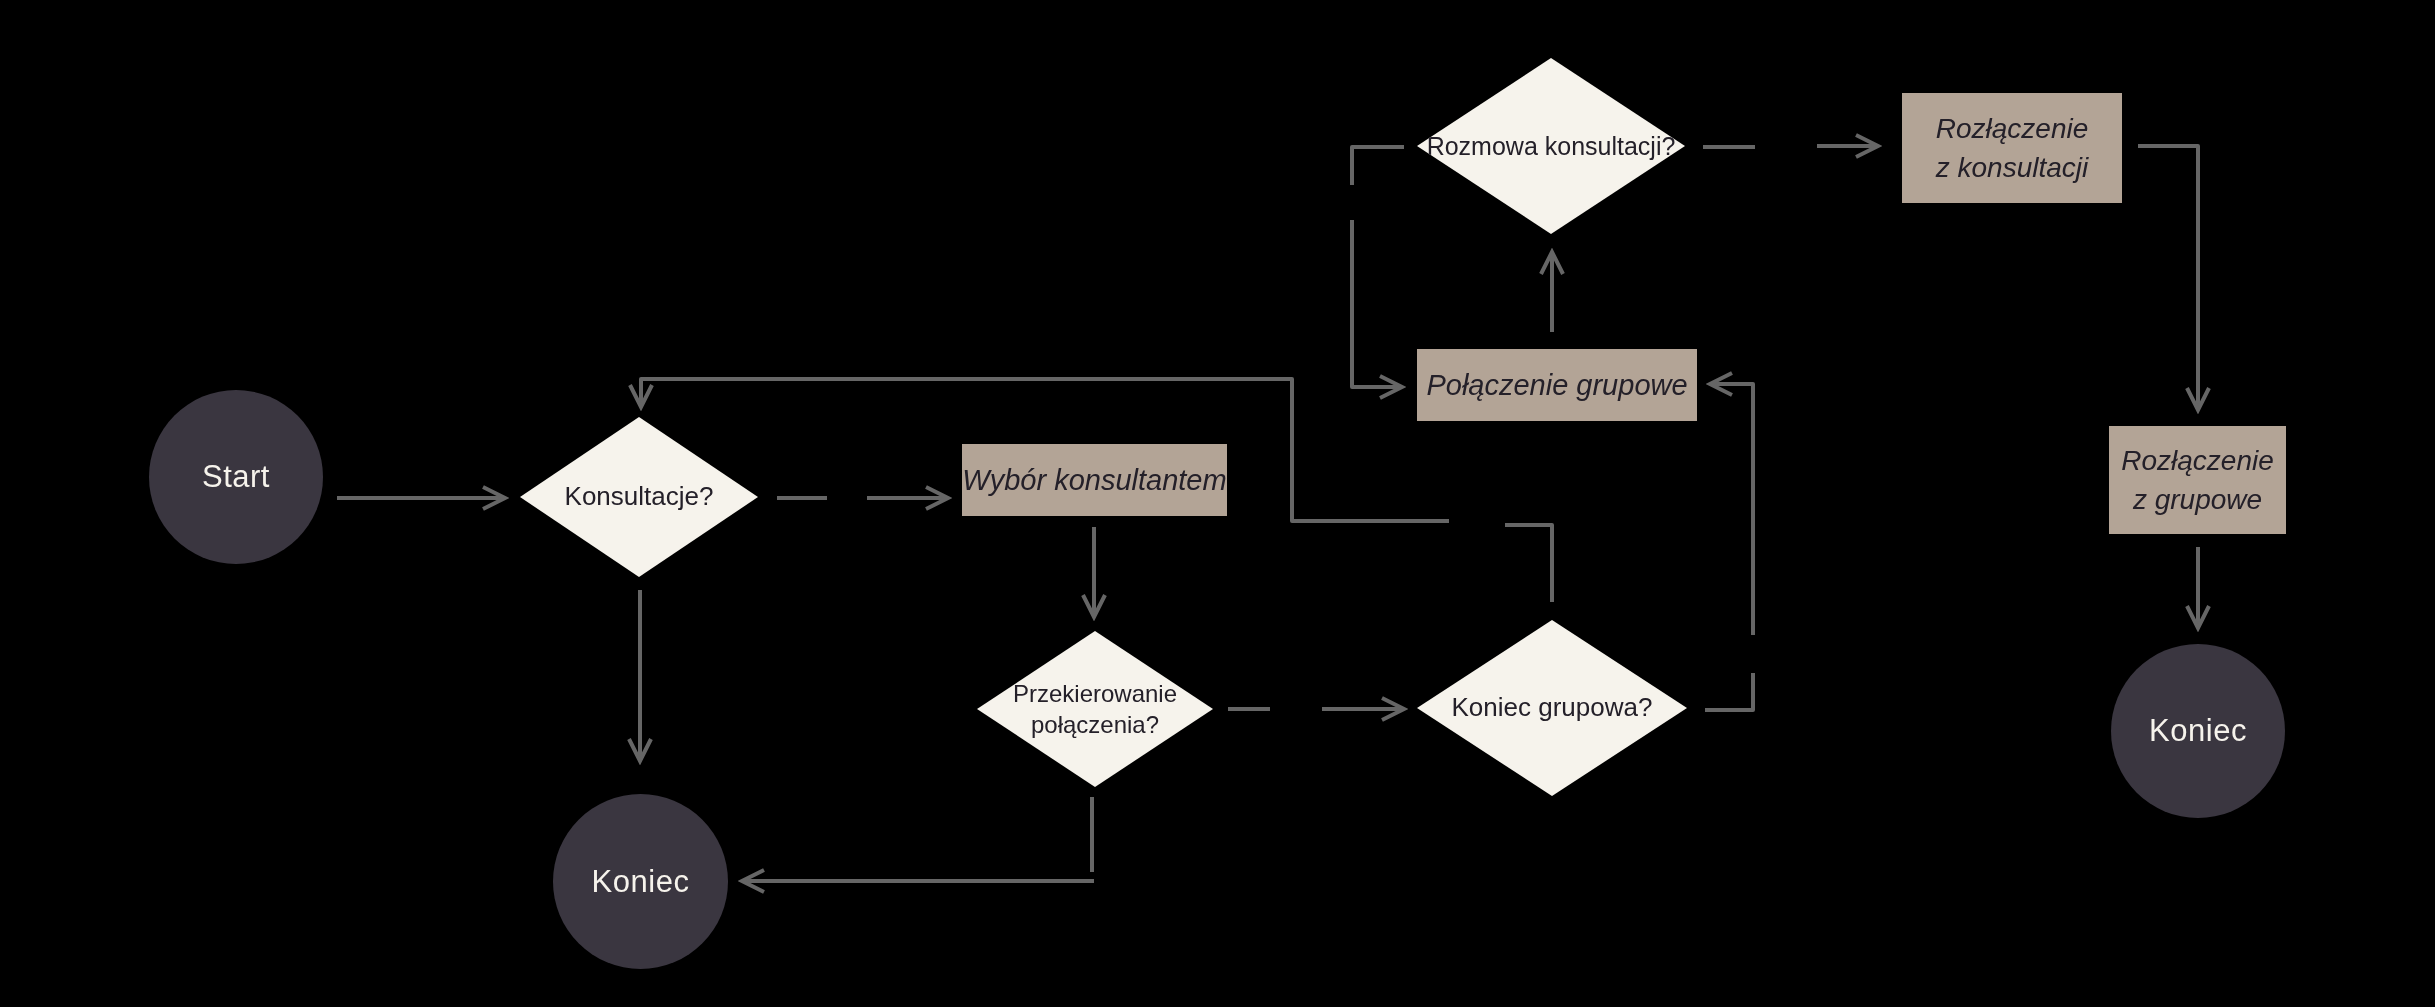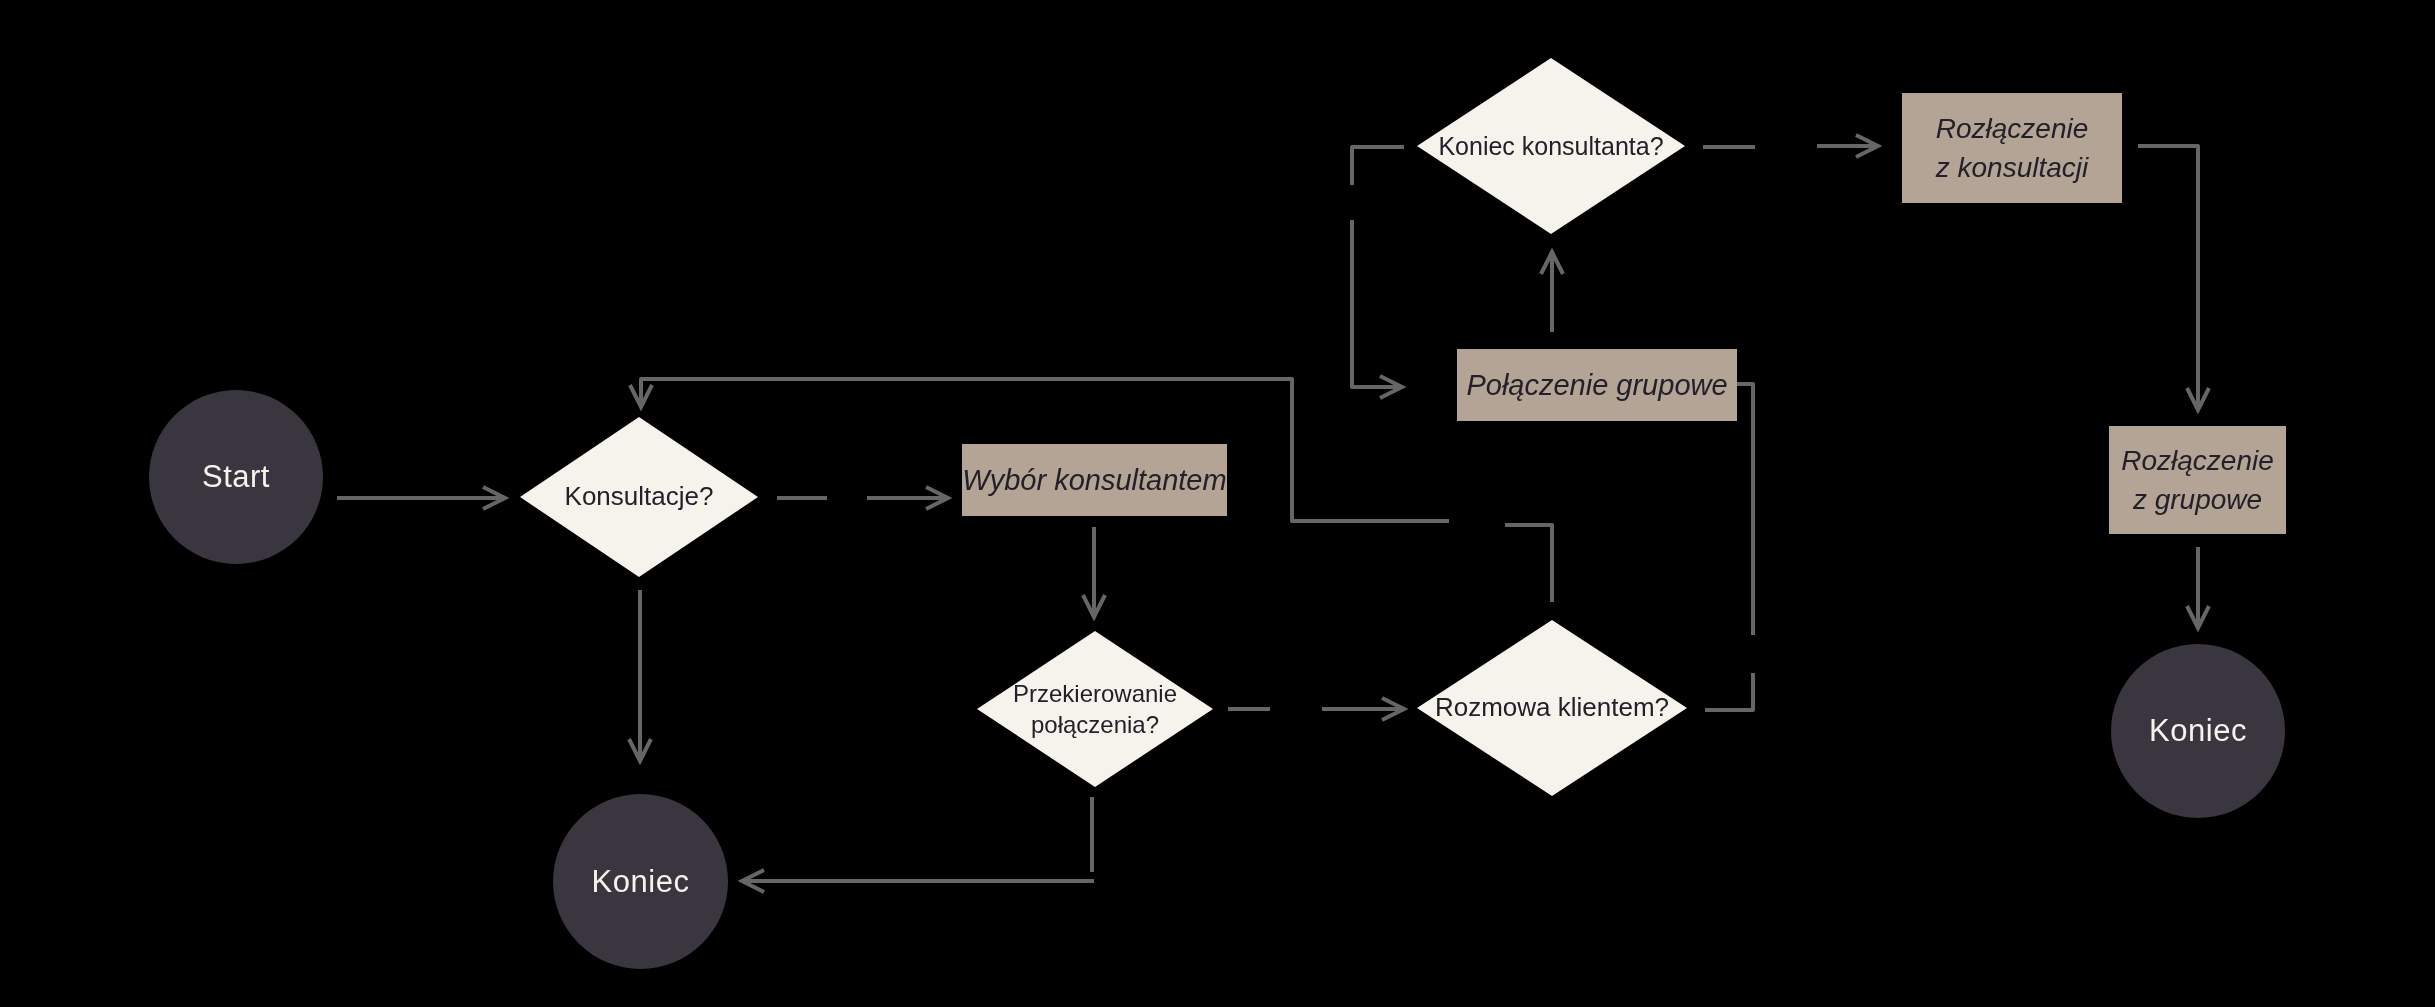--- a/index.html
+++ b/index.html
@@ -25,21 +25,21 @@
     font-size:29px;line-height:1.4;font-style:italic;
   }
   .lbl{display:block;}
   
   #n-start{left:149px;top:390px;width:174px;height:174px;}
   #n-konsultacje{left:520px;top:417px;width:238px;height:160px;}
   #n-wybor{left:962px;top:444px;width:265px;height:72px;}
   #n-przekierowanie{left:977px;top:631px;width:236px;height:156px;font-size:24px;}
   #n-koniec-lewy{left:553px;top:794px;width:175px;height:175px;}
   #n-rozmowa{left:1417px;top:620px;width:270px;height:176px;}
-  #n-polaczenie{left:1417px;top:349px;width:280px;height:72px;margin-left:40px;}
+  #n-polaczenie{left:1417px;top:349px;width:280px;height:72px;}
   #n-koniec-konsultacji{left:1417px;top:58px;width:268px;height:176px;font-size:25px;}
   #n-rozl-konsultant{left:1902px;top:93px;width:220px;height:110px;font-size:28px;}
   #n-rozl-klient{left:2109px;top:426px;width:177px;height:108px;font-size:28px;}
   #n-koniec-prawy{left:2111px;top:644px;width:174px;height:174px;}
 </style>
 </head>
 <body>
 
 <div class="canvas">
 
@@ -101,29 +101,29 @@
       <span class="lbl">Przekierowanie</span>
       <span class="lbl">połączenia?</span>
     </span>
   </div>
 
   <div class="node terminal" id="n-koniec-lewy">
     <span class="lbl">Koniec</span>
   </div>
 
   <div class="node decision" id="n-rozmowa">
-    <span class="lbl">Rozmowa klientem?</span>
+    <span class="lbl">Koniec grupowa?</span>
   </div>
 
   <div class="node process" id="n-polaczenie">
     <span class="lbl">Połączenie grupowe</span>
   </div>
 
   <div class="node decision" id="n-koniec-konsultacji">
-    <span class="lbl">Koniec konsultanta?</span>
+    <span class="lbl">Rozmowa konsultacji?</span>
   </div>
 
   <div class="node process" id="n-rozl-konsultant">
     <span>
       <span class="lbl">Rozłączenie</span>
       <span class="lbl">z konsultacji</span>
     </span>
   </div>
 
   <div class="node process" id="n-rozl-klient">

